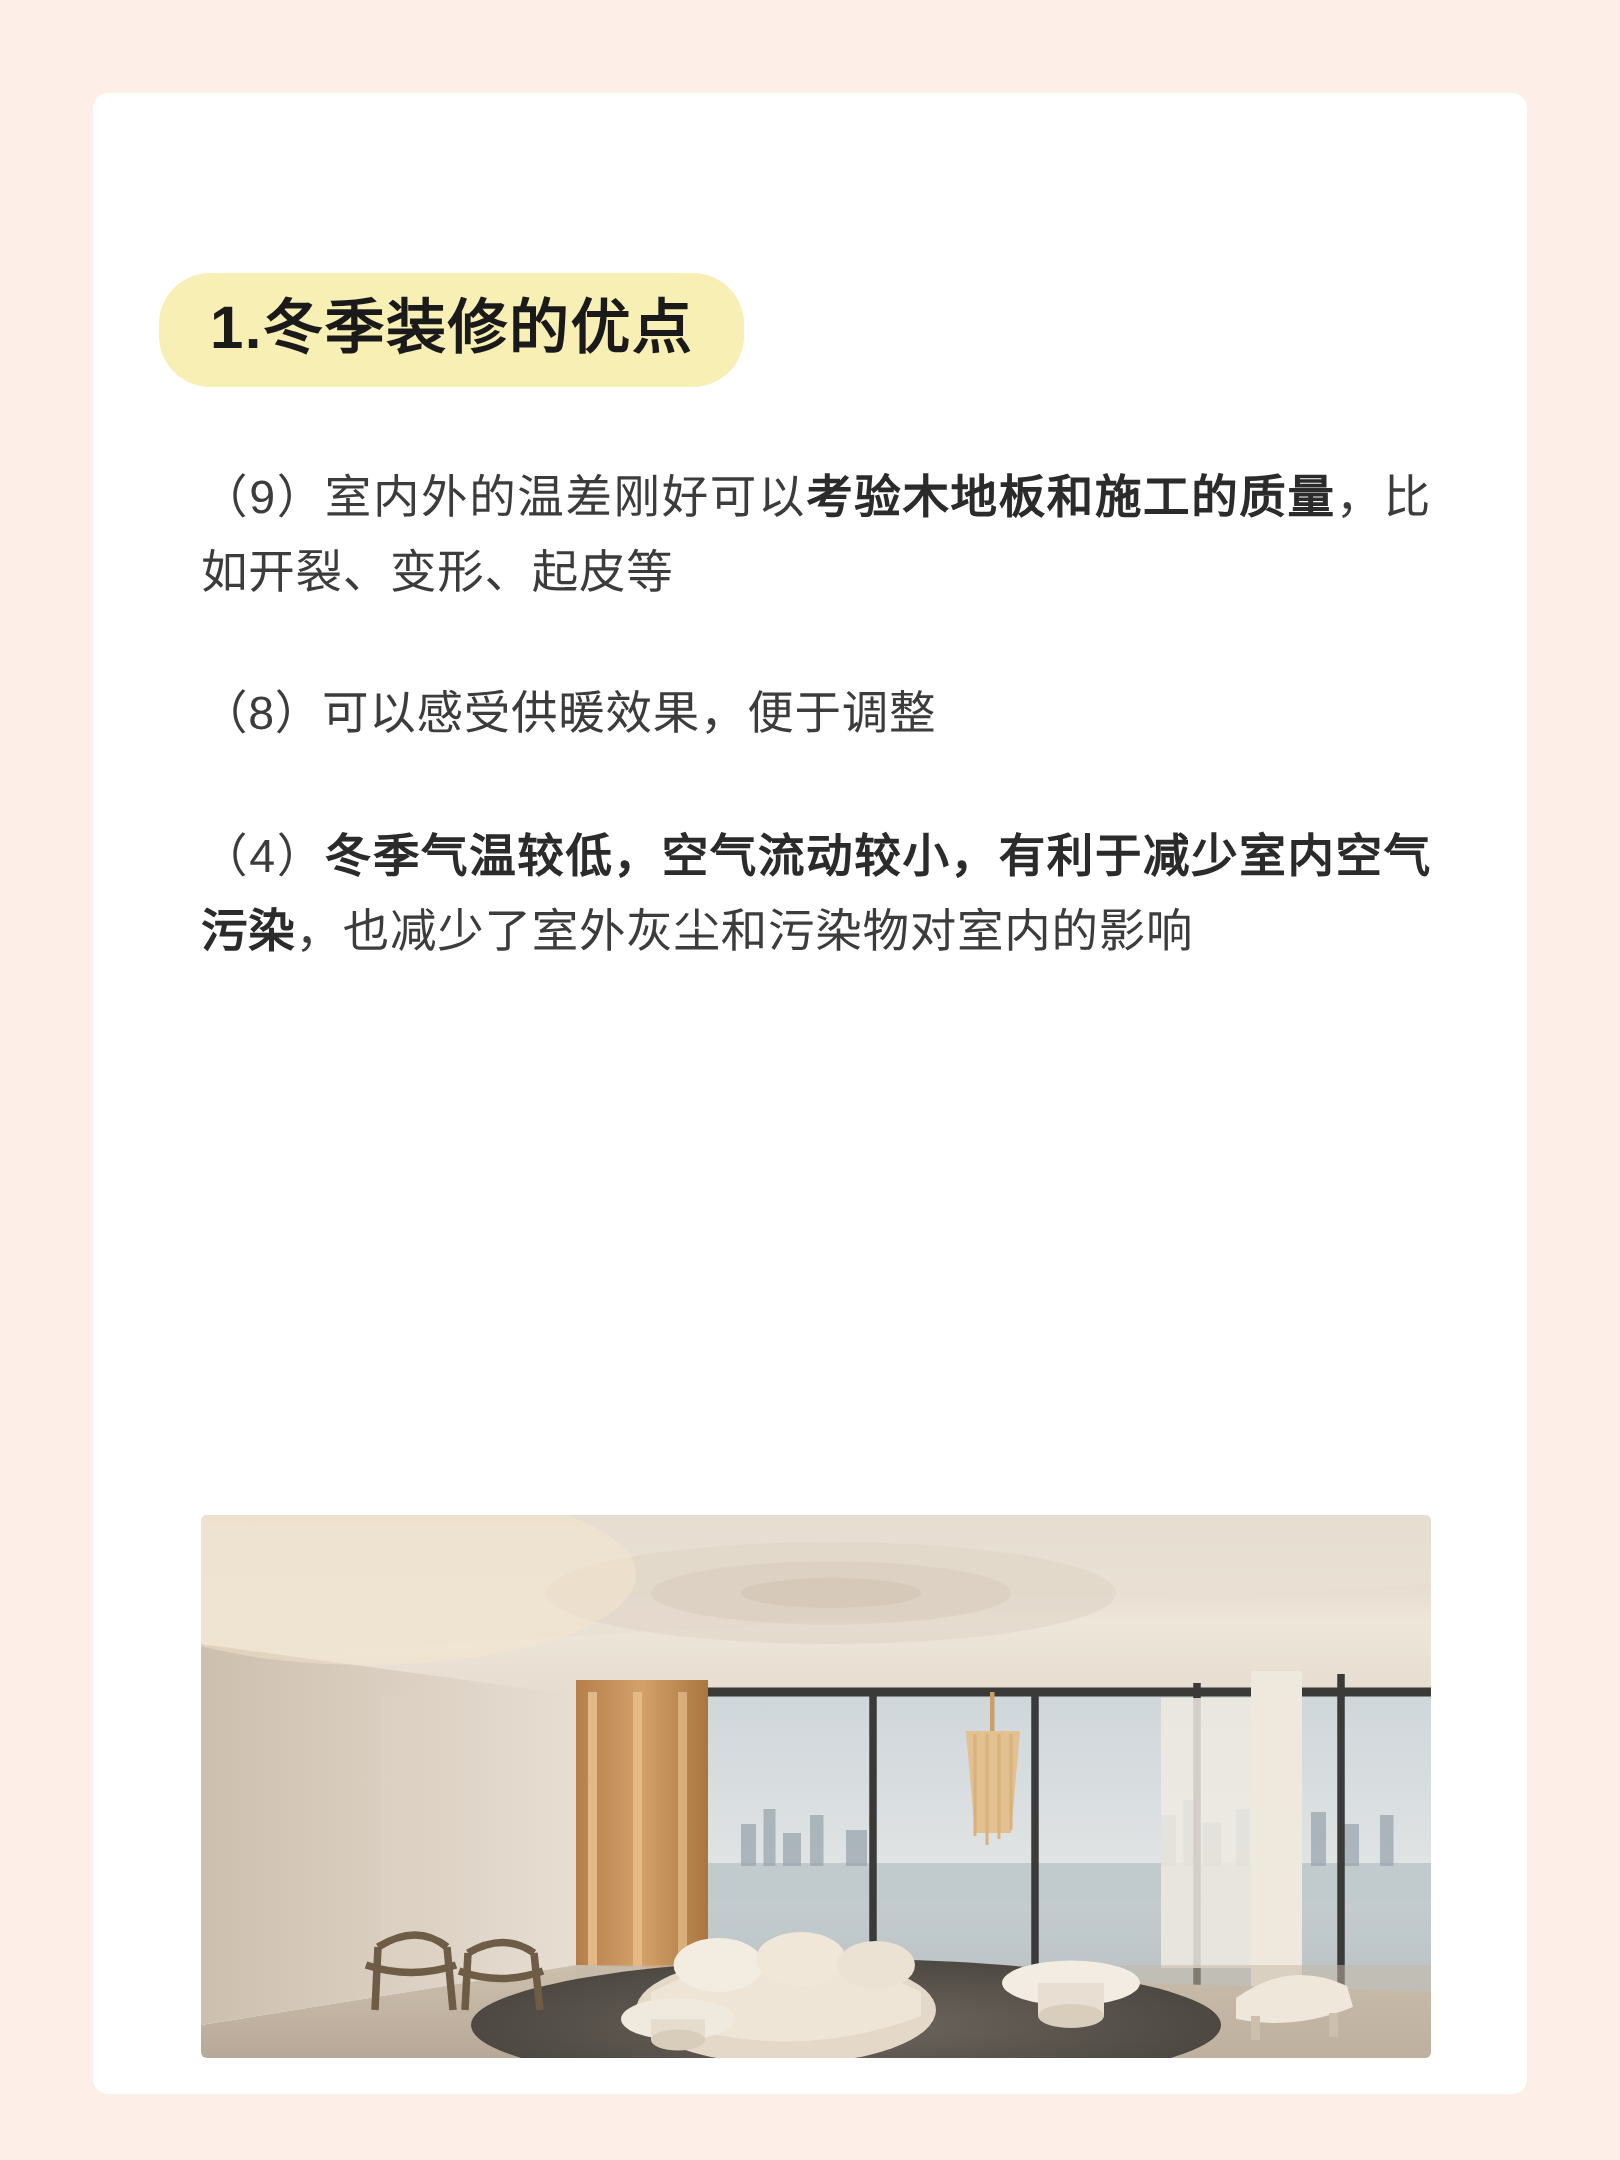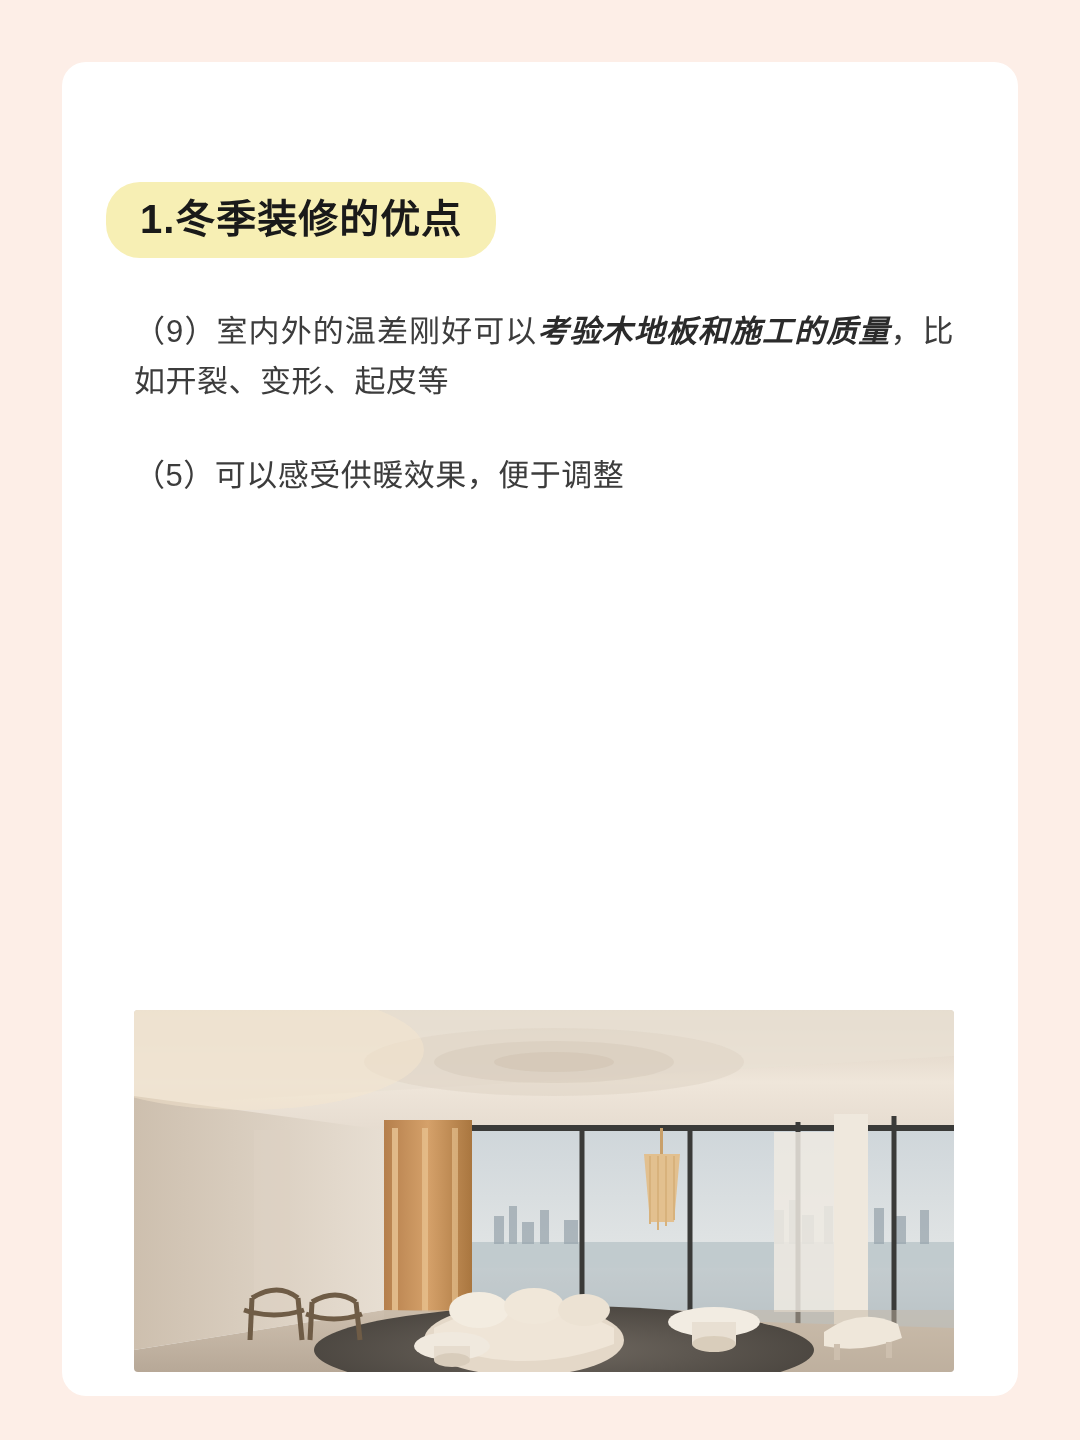--- a/index.html
+++ b/index.html
@@ -13,21 +13,21 @@
     font-family: "Liberation Sans", "DejaVu Sans", sans-serif;
     overflow: hidden;
   }
   .page {
     position: absolute;
     left: 62px;
     top: 62px;
     width: 956px;
     height: 1334px;
     background: #ffffff;
-    border-radius: 24px;
+    border-radius: 10px;
     box-sizing: border-box;
     overflow: hidden;
   }
   .title-wrap {
     position: absolute;
     left: 44px;
     top: 120px;
   }
   .title-pill {
     display: inline-block;
@@ -50,21 +50,20 @@
     color: #3c3c3c;
     font-size: 31px;
     line-height: 1.62;
     margin: 0 0 44px 0;
     text-align: justify;
     letter-spacing: 0.5px;
   }
   .para .b {
     font-weight: bold;
     color: #2b2b2b;
-    font-style: italic;
   }
   .indent {
     
   }
   .photo {
     position: absolute;
     left: 72px;
     top: 948px;
     width: 820px;
     height: 362px;
@@ -81,21 +80,22 @@
 <body>
 
 <div class="page">
 
   <div class="title-wrap">
     <span class="title-pill">1.冬季装修的优点</span>
   </div>
 
   <div class="content">
     <p class="para indent"><span>（9）室内外的温差刚好可以</span><span class="b">考验木地板和施工的质量</span><span>，比如开裂、变形、起皮等</span></p>
-    <p class="para indent"><span>（5）可以感受供暖效果，便于调整</span></p>
+    <p class="para indent"><span>（8）可以感受供暖效果，便于调整</span></p>
+    <p class="para indent"><span>（4）</span><span class="b">冬季气温较低，空气流动较小，有利于减少室内空气污染</span><span>，也减少了室外灰尘和污染物对室内的影响</span></p>
   </div>
 
   <div class="photo">
     <svg viewBox="0 0 820 362" preserveAspectRatio="none">
       <defs>
         <linearGradient id="ceil" x1="0" y1="0" x2="0" y2="1">
           <stop offset="0%" stop-color="#d8cbbc"></stop>
           <stop offset="60%" stop-color="#efe6da"></stop>
           <stop offset="100%" stop-color="#e6dcd0"></stop>
         </linearGradient>

